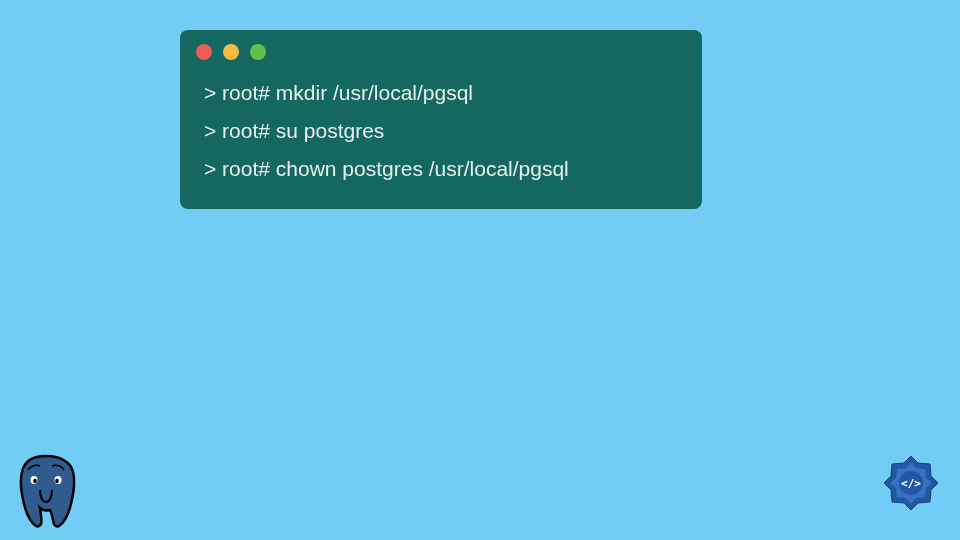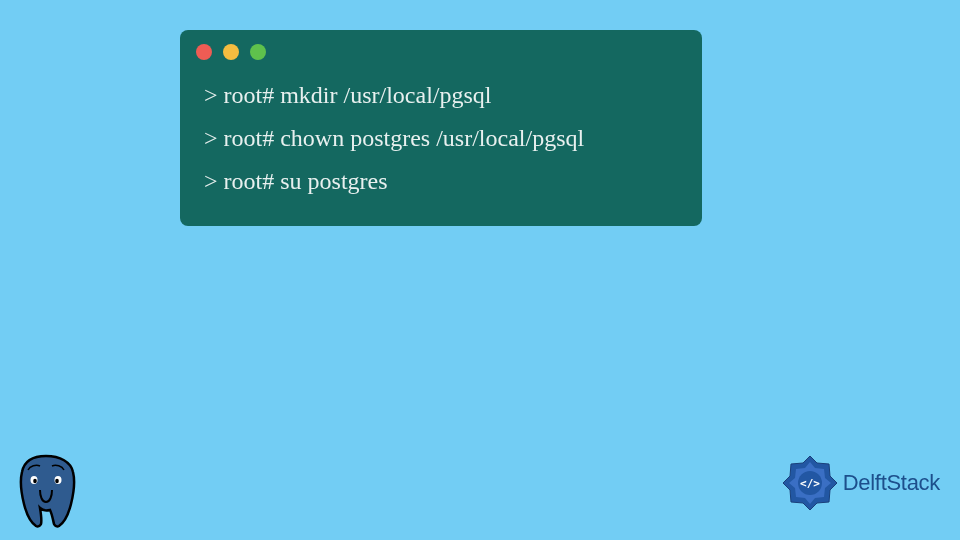--- a/index.html
+++ b/index.html
@@ -36,23 +36,23 @@
       border-radius: 50%;
     }
     .red { background: #ee5c54; }
     .yellow { background: #f5bd40; }
     .green { background: #5fc14c; }
     .terminal-body {
       padding: 4px 24px 4px 24px;
     }
     .terminal-line {
       color: #e8f0ef;
-      font-size: 24px;
+      font-size: 21px;
       line-height: 1.8;
-      font-family: Liberation Serif, serif;
+      font-family: Liberation Sans, sans-serif;
       white-space: nowrap;
     }
     .postgres-logo {
       position: absolute;
       bottom: 10px;
       left: 10px;
       width: 72px;
       height: 78px;
     }
     .delftstack-logo {
@@ -79,22 +79,22 @@
 <body>
 
 <div class="terminal-window">
   <div class="titlebar">
     <div class="traffic-light red"></div>
     <div class="traffic-light yellow"></div>
     <div class="traffic-light green"></div>
   </div>
   <div class="terminal-body">
     <div class="terminal-line">&gt; root# mkdir /usr/local/pgsql</div>
+    <div class="terminal-line">&gt; root# su postgres</div>
     <div class="terminal-line">&gt; root# chown postgres /usr/local/pgsql</div>
-    <div class="terminal-line">&gt; root# su postgres</div>
   </div>
 </div>
 
 <div class="postgres-logo">
   <svg viewBox="0 0 72 78" width="72" height="78">
     <path d="M 36 4 C 22 4 14 10 12 20 C 10 28 11 40 14 52 C 16 60 20 70 26 74 C 28 75 30 74 31 72 C 32 68 31 62 30 56 C 32 58 36 59 40 58 C 42 62 43 68 44 72 C 45 74 47 75 49 74 C 55 70 59 60 61 52 C 64 40 65 28 63 20 C 61 10 50 4 36 4 Z" fill="#2f5b8f" stroke="#000000" stroke-width="2.5"></path>
     <ellipse cx="24" cy="28" rx="3.5" ry="4" fill="#ffffff"></ellipse>
     <ellipse cx="25" cy="29" rx="1.8" ry="2.2" fill="#000000"></ellipse>
     <ellipse cx="48" cy="28" rx="3.5" ry="4" fill="#ffffff"></ellipse>
     <ellipse cx="47" cy="29" rx="1.8" ry="2.2" fill="#000000"></ellipse>
@@ -108,14 +108,13 @@
   <div class="delftstack-emblem">
     <svg viewBox="0 0 58 58" width="58" height="58">
       <g transform="translate(29,29)">
         <polygon points="0,-27 7,-20 19,-19 20,-7 27,0 20,7 19,19 7,20 0,27 -7,20 -19,19 -20,7 -27,0 -20,-7 -19,-19 -7,-20" fill="#2257a3" stroke="#1a3f7a" stroke-width="1"></polygon>
         <polygon points="0,-21 5,-15 14,-14 15,-5 21,0 15,5 14,14 5,15 0,21 -5,15 -14,14 -15,5 -21,0 -15,-5 -14,-14 -5,-15" fill="#3a6fc4"></polygon>
         <circle cx="0" cy="0" r="12" fill="#2257a3"></circle>
         <text x="0" y="4" text-anchor="middle" fill="#ffffff" font-size="11" font-family="monospace" font-weight="bold">&lt;/&gt;</text>
       </g>
     </svg>
   </div>
-  <span class="delftstack-text">DelftStack</span>
 </div>
 
 </body></html>

